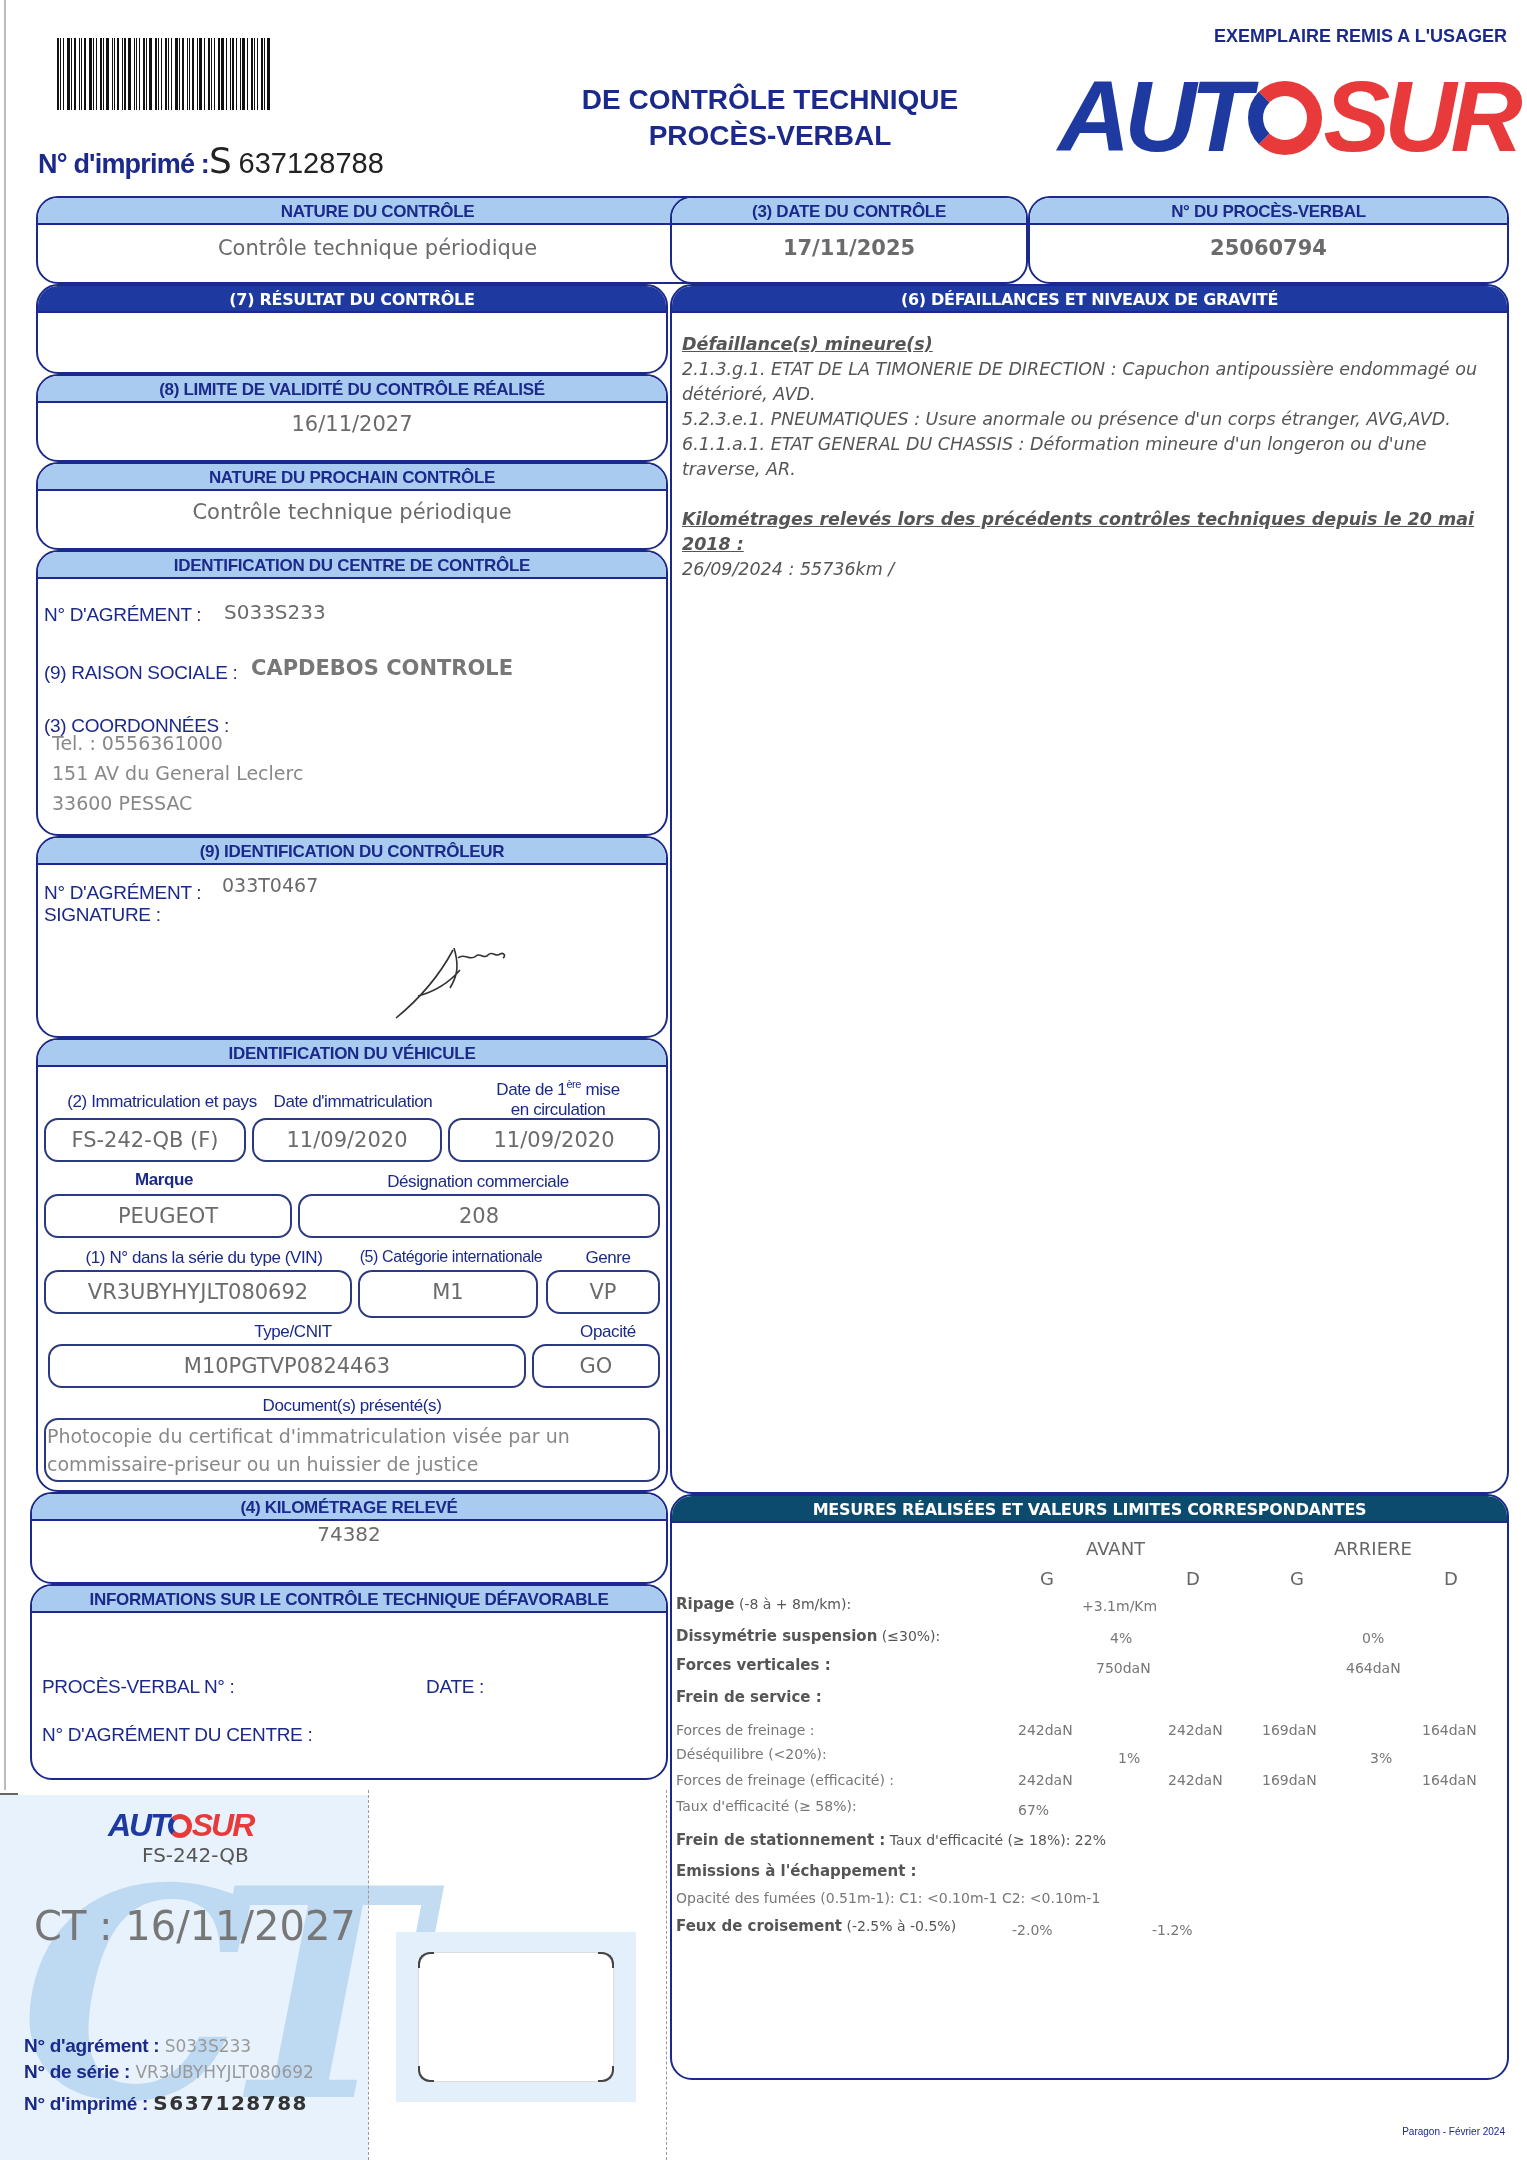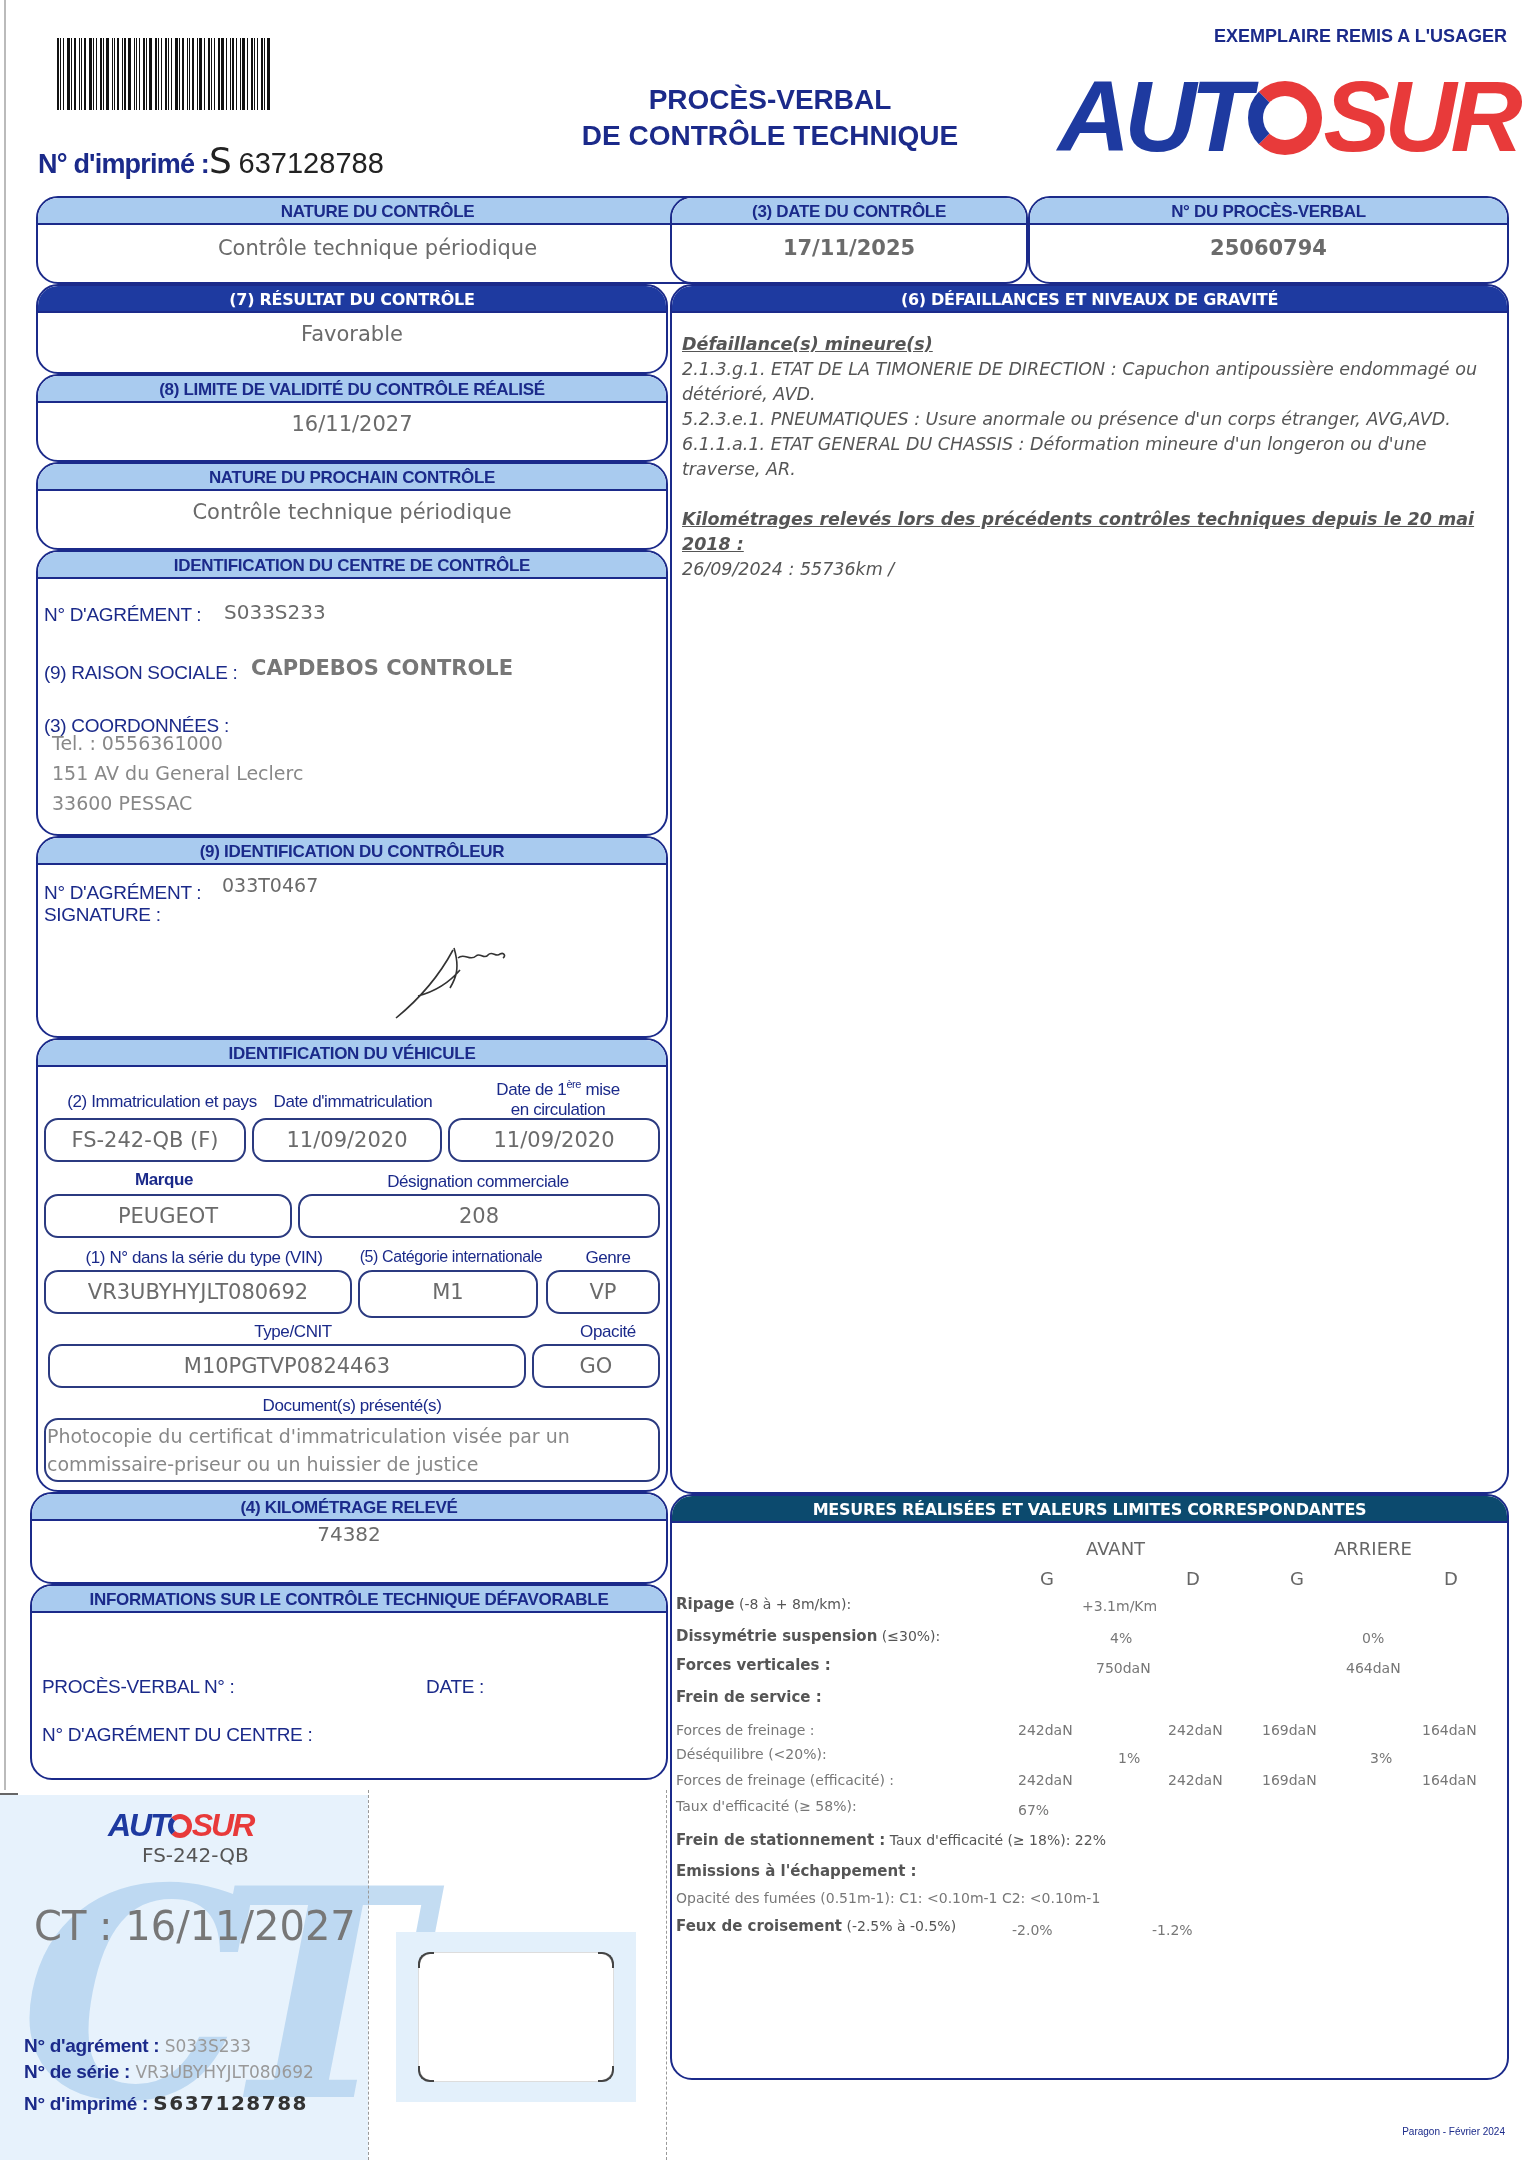--- a/index.html
+++ b/index.html
@@ -112,22 +112,22 @@
     <span style="width: 1px; margin-right: 3px;"></span>
     <span style="width: 2px; margin-right: 1px;"></span>
     <span style="width: 1px; margin-right: 2px;"></span>
     <span style="width: 3px; margin-right: 3px;"></span>
   </div>
 <div class="imprime">
   <span>N° d'imprimé :</span><span class="s">S</span>
   <span class="num">637128788</span>
 </div>
 <div class="title">
+  <div>DE CONTRÔLE TECHNIQUE</div>
   <div>PROCÈS-VERBAL</div>
-  <div>DE CONTRÔLE TECHNIQUE</div>
 </div>
 <div class="exemplaire">EXEMPLAIRE REMIS A L'USAGER</div>
 <div class="logo">
   <span class="a">AUT</span><span class="o"></span><span class="r">SUR</span>
 </div>
 
 <div class="box" style="left:36px;top:196px;width:683px;height:88px;">
   <div class="head">NATURE DU CONTRÔLE</div>
   <div class="center-val val" style="top:38px;">Contrôle technique périodique</div>
 </div>
@@ -135,21 +135,20 @@
   <div class="head">(3) DATE DU CONTRÔLE</div>
   <div class="center-val val" style="top:38px;font-weight:bold;">17/11/2025</div>
 </div>
 <div class="box" style="left:1028px;top:196px;width:481px;height:88px;">
   <div class="head">N° DU PROCÈS-VERBAL</div>
   <div class="center-val val" style="top:38px;font-weight:bold;">25060794</div>
 </div>
 
 <div class="box" style="left:36px;top:284px;width:632px;height:90px;">
   <div class="head dark">(7) RÉSULTAT DU CONTRÔLE</div>
-  <div class="center-val val" style="top:36px;">Favorable</div>
 </div>
 <div class="box" style="left:36px;top:374px;width:632px;height:88px;">
   <div class="head">(8) LIMITE DE VALIDITÉ DU CONTRÔLE RÉALISÉ</div>
   <div class="center-val val" style="top:36px;">16/11/2027</div>
 </div>
 <div class="box" style="left:36px;top:462px;width:632px;height:88px;">
   <div class="head">NATURE DU PROCHAIN CONTRÔLE</div>
   <div class="center-val val" style="top:36px;">Contrôle technique périodique</div>
 </div>
 

